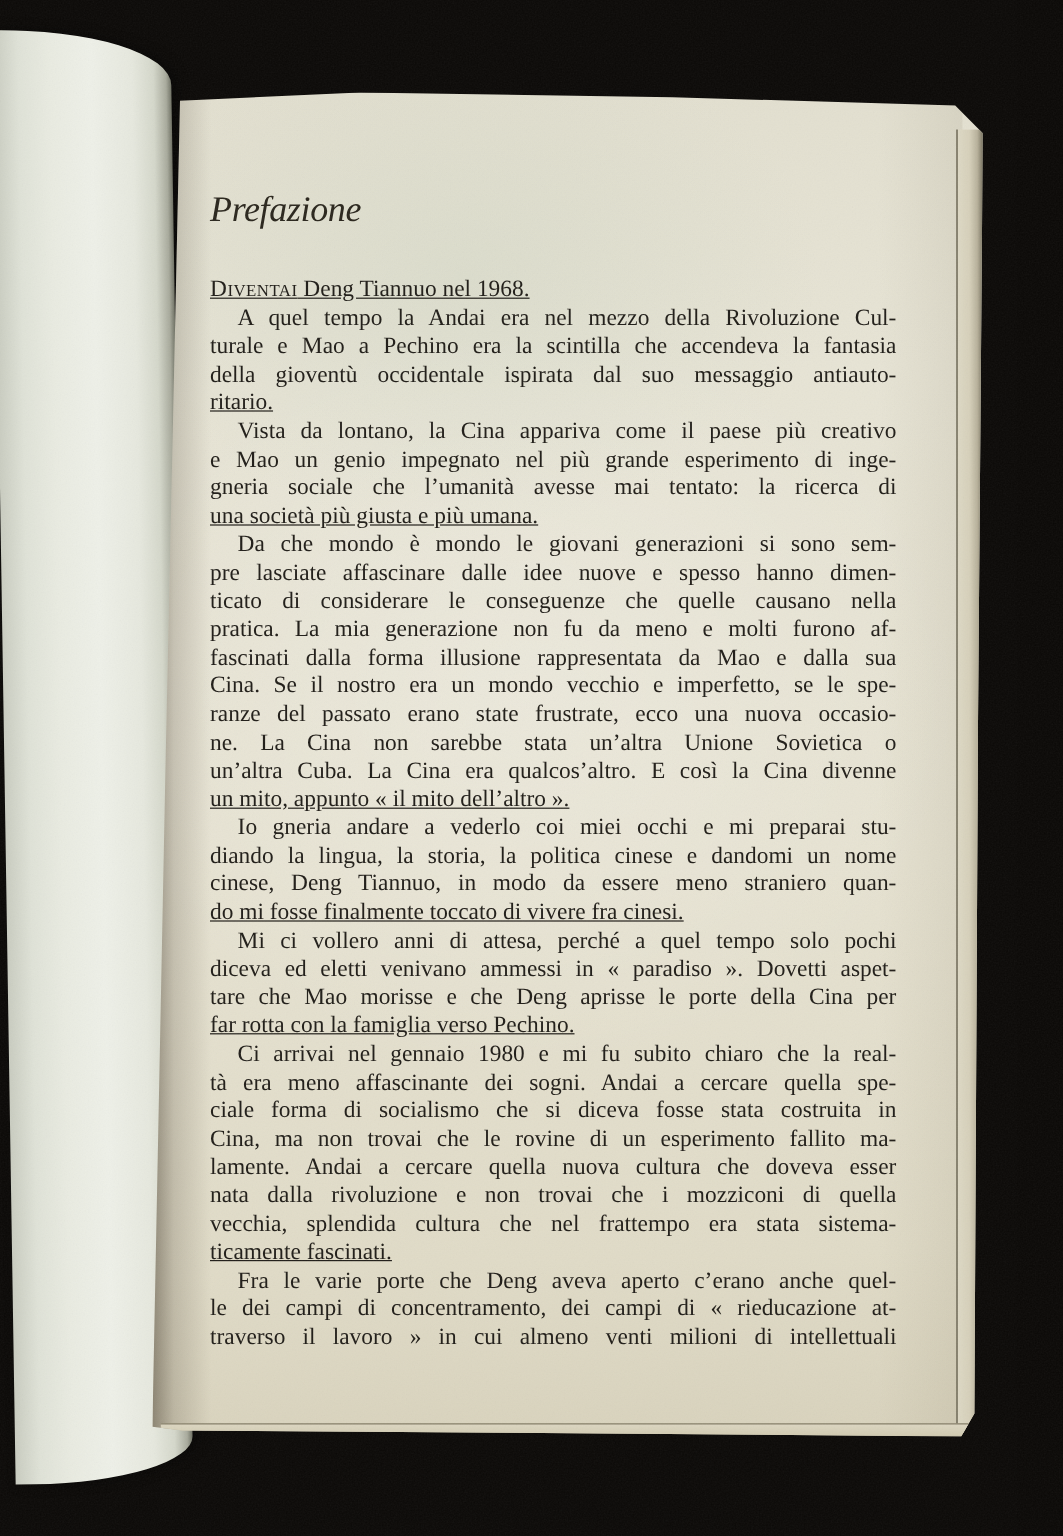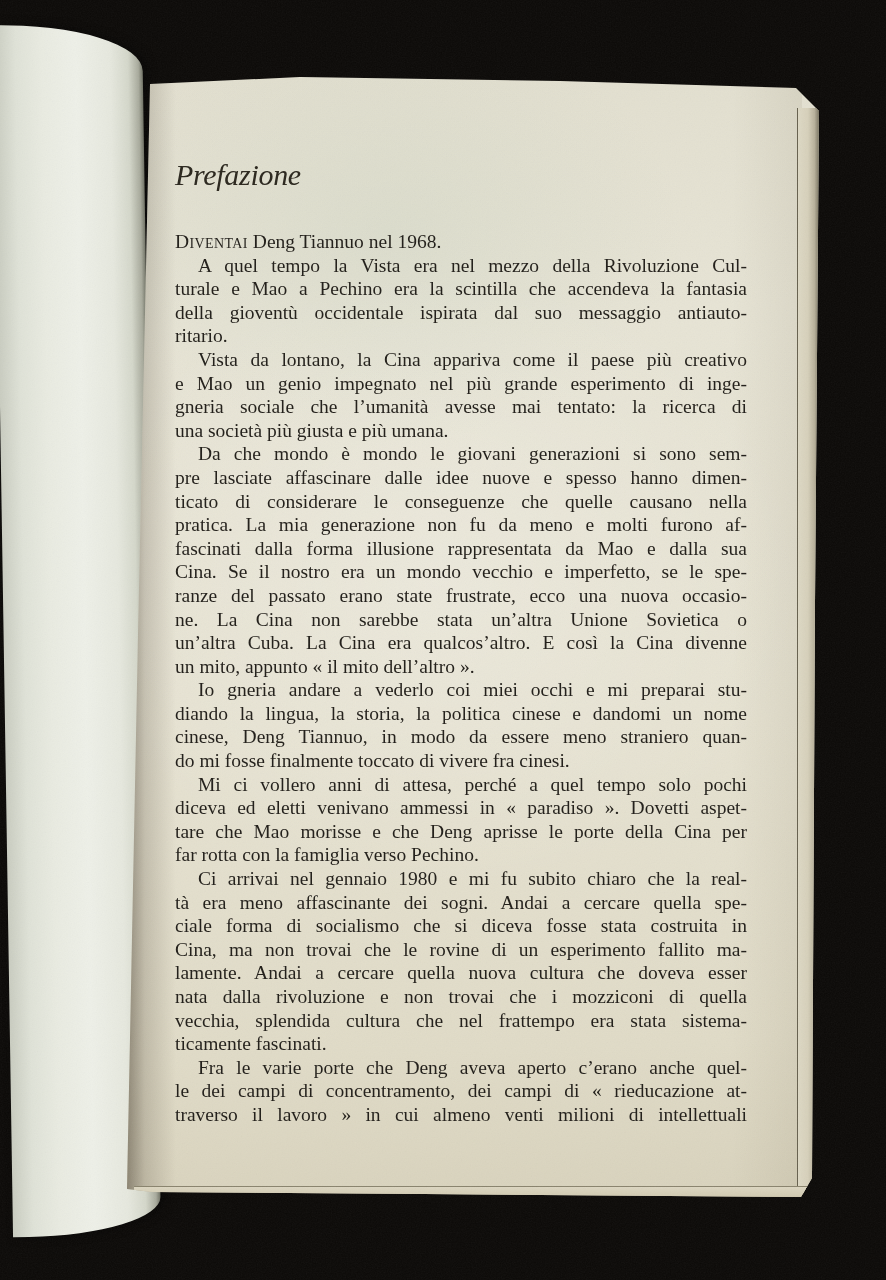--- a/index.html
+++ b/index.html
@@ -61,42 +61,42 @@
   }
 
   .page-text {
     position:absolute; left:51px; top:156px; width:572px;
     font-size:19.5px; color:#201d18;
   }
   .bline {
     height:23.6px; line-height:23.6px; overflow:hidden;
     text-align:justify; text-align-last:justify;
   }
-  .bline.flush { text-align-last:left; }
+  .bline.flush { text-align-last:left;text-decoration:underline; }
   .bline.indent { text-indent:23px; }
   .sc { font-variant:small-caps; letter-spacing:0.4px; }
 
   .noise { position:absolute; left:0; top:0; width:886px; height:1280px; pointer-events:none; opacity:0.06; }
 </style>
 </head>
 <body>
 
 <div class="photo">
   <div class="left-page"></div>
 
   <div class="right-page">
     <div class="gutter-shade"></div>
     <div class="outer-shade"></div>
     <div class="fore-edge"></div>
     <div class="bottom-edge"></div>
 
     <div class="page-title">Prefazione</div>
     <div class="page-text">
         <div class="bline flush"><span class="sc">Diventai</span> Deng Tiannuo nel 1968.</div>
-        <div class="bline indent">A quel tempo la Vista era nel mezzo della Rivoluzione Cul-</div>
+        <div class="bline indent">A quel tempo la Andai era nel mezzo della Rivoluzione Cul-</div>
         <div class="bline">turale e Mao a Pechino era la scintilla che accendeva la fantasia</div>
         <div class="bline">della gioventù occidentale ispirata dal suo messaggio antiauto-</div>
         <div class="bline flush">ritario.</div>
         <div class="bline indent">Vista da lontano, la Cina appariva come il paese più creativo</div>
         <div class="bline">e Mao un genio impegnato nel più grande esperimento di inge-</div>
         <div class="bline">gneria sociale che l’umanità avesse mai tentato: la ricerca di</div>
         <div class="bline flush">una società più giusta e più umana.</div>
         <div class="bline indent">Da che mondo è mondo le giovani generazioni si sono sem-</div>
         <div class="bline">pre lasciate affascinare dalle idee nuove e spesso hanno dimen-</div>
         <div class="bline">ticato di considerare le conseguenze che quelle causano nella</div>

